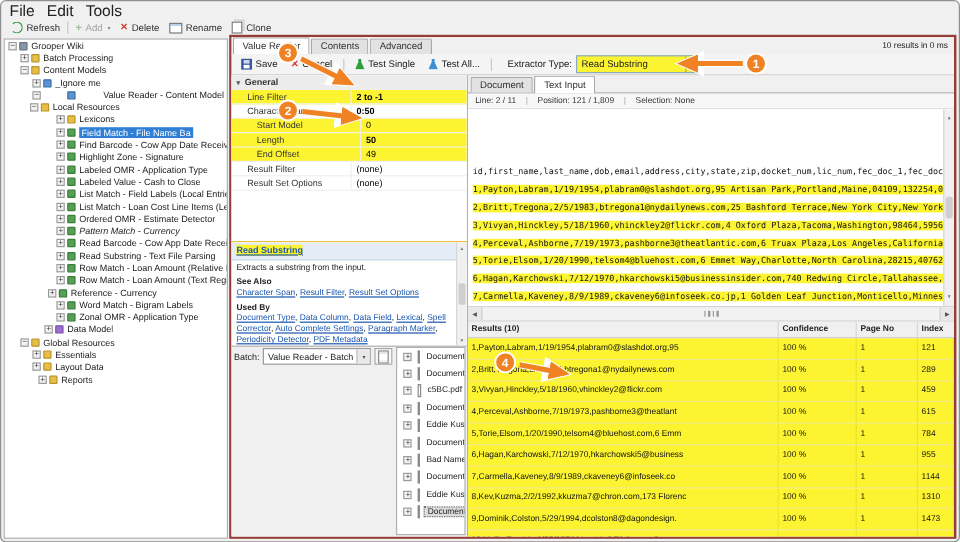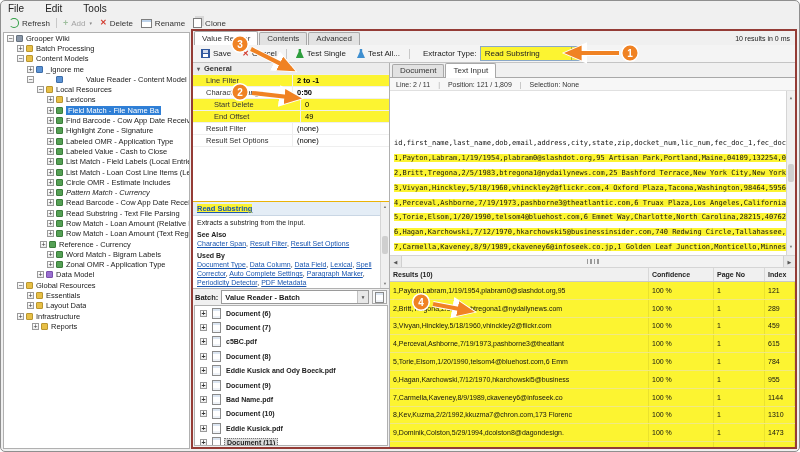--- a/index.html
+++ b/index.html
@@ -2,21 +2,21 @@
 <html><head>
 <meta charset="utf-8">
 <style>
   html,body{margin:0;padding:0;width:800px;height:452px;overflow:hidden;background:#fff;
     font-family:"Liberation Sans",sans-serif;cursor:default;}
   .window{position:absolute;left:0;top:0;width:798px;height:450px;border:1px solid #8f8f8f;
     border-radius:5px;background:#f0f0f0;overflow:hidden;}
 
   
   .menubar{position:absolute;left:0;top:0;right:0;height:14px;display:flex;align-items:center;
-    gap:21px;padding-left:7px;font-size:10px;color:#222;}
+    gap:10px;padding-left:7px;font-size:13px;color:#222;}
   .toolbar{position:absolute;left:0;top:14px;right:0;height:16px;display:flex;align-items:center;
     font-size:8px;color:#333;padding-left:4px;}
   .tbtn{display:flex;align-items:center;gap:3px;padding:1px 4px;}
   .tbtn.disabled{color:#a3a3a3;}
   .tsep{width:1px;height:10px;background:#c8c8c8;margin:0 2px;}
   .dd{font-size:5px;color:#888;margin-left:1px;}
   .icon{display:inline-block;flex:none;}
   .i-refresh{width:8px;height:8px;border:1.6px solid #2f9e44;border-radius:50%;border-left-color:transparent;}
   .i-add{color:#9fbf9f;font-weight:bold;font-size:9px;line-height:8px;}
   .i-del{color:#d23b2f;font-weight:bold;font-size:8px;line-height:8px;}
@@ -82,21 +82,21 @@
     position:relative;padding:0 12px 0 4px;color:#222;line-height:9px;overflow:hidden;}
   .desc-titlebar{background:#e4edf6;margin:0 -12px 2px -4px;padding:2px 4px;border-bottom:1px solid #c9d6e4;}
   .desc-title{font-size:7.5px;font-weight:bold;color:#1a56b0;text-decoration:underline;background:#fcf431;}
   .desc-head{font-weight:bold;margin-top:3px;}
   .link{color:#1a56b0;text-decoration:underline;}
   .vscroll{position:absolute;right:0;top:0;bottom:0;width:8px;background:#f0f0f0;border-left:1px solid #d5d5d5;
     display:flex;flex-direction:column;align-items:center;justify-content:space-between;font-size:4px;color:#777;}
   .vthumb{width:6px;height:18px;background:#cfcfcf;border-radius:2px;}
 
   
-  .batch{flex:1;display:flex;flex-direction:column;background:#f0f0f0;min-height:0;font-weight:bold;}
+  .batch{flex:1;display:flex;flex-direction:row;background:#f0f0f0;min-height:0;}
   .batch-head{height:14px;flex:none;display:flex;align-items:center;gap:3px;padding:1px 2px;font-size:7.5px;color:#222;}
   .batch-combo{flex:1;height:12px;background:#fff;border:1px solid #9a9a9a;display:flex;align-items:stretch;font-size:7.5px;}
   .batch-combo .val{flex:1;padding:0 3px;display:flex;align-items:center;overflow:hidden;white-space:nowrap;}
   .batch-combo .arr{width:10px;border-left:1px solid #c0c0c0;display:flex;align-items:center;justify-content:center;
     font-size:5px;color:#555;background:#e8e8e8;}
   .batch-tool{width:13px;height:12px;flex:none;border:1px solid #aaa;background:#f8f8f8;display:flex;
     align-items:center;justify-content:center;}
   .i-page{width:7px;height:9px;background:#fff;border:1px solid #8a8a8a;
     box-shadow:inset 0 2px 0 #dce6f2, inset 0 -2px 0 #eef2f7;}
   .batch-tree{flex:1;margin:0 1px 1px;background:#fff;border:1px solid #b0b0b0;overflow:hidden;font-size:7px;color:#222;}
@@ -195,21 +195,21 @@
       <div class="trow" style="padding-left: 23px;">
         <span class="texp">+</span>
         <span class="ticon ticon-model"></span>
         <span class="tlabel">_Ignore me</span>
       </div>
       <div class="trow" style="padding-left: 23px; gap: 20px;">
         <span class="texp">−</span>
         <span class="ticon ticon-model"></span>
         <span class="tlabel">Value Reader - Content Model</span>
       </div>
-      <div class="trow" style="padding-left: 33px;">
+      <div class="trow" style="padding-left: 21px;">
         <span class="texp">−</span>
         <span class="ticon ticon-folder"></span>
         <span class="tlabel">Local Resources</span>
       </div>
       <div class="trow" style="padding-left: 43px;">
         <span class="texp">+</span>
         <span class="ticon ticon-folder"></span>
         <span class="tlabel">Lexicons</span>
       </div>
       <div class="trow selected" style="padding-left: 43px;">
@@ -243,21 +243,21 @@
         <span class="tlabel">List Match - Field Labels (Local Entries List)</span>
       </div>
       <div class="trow" style="padding-left: 43px;">
         <span class="texp">+</span>
         <span class="ticon ticon-extractor"></span>
         <span class="tlabel">List Match - Loan Cost Line Items (Lexicon Li</span>
       </div>
       <div class="trow" style="padding-left: 43px;">
         <span class="texp">+</span>
         <span class="ticon ticon-extractor"></span>
-        <span class="tlabel">Circle OMR - Estimate Includes</span>
+        <span class="tlabel">Ordered OMR - Estimate Detector</span>
       </div>
       <div class="trow" style="padding-left: 43px; font-style: italic;">
         <span class="texp">+</span>
         <span class="ticon ticon-extractor"></span>
         <span class="tlabel">Pattern Match - Currency</span>
       </div>
       <div class="trow" style="padding-left: 43px;">
         <span class="texp">+</span>
         <span class="ticon ticon-extractor"></span>
         <span class="tlabel">Read Barcode - Cow App Date Received</span>
@@ -304,25 +304,20 @@
       </div>
       <div class="trow" style="padding-left: 23px;">
         <span class="texp">+</span>
         <span class="ticon ticon-folder"></span>
         <span class="tlabel">Essentials</span>
       </div>
       <div class="trow" style="padding-left: 23px;">
         <span class="texp">+</span>
         <span class="ticon ticon-folder"></span>
         <span class="tlabel">Layout Data</span>
-      </div>
-      <div class="trow" style="padding-left: 13px;">
-        <span class="texp">+</span>
-        <span class="ticon ticon-folder"></span>
-        <span class="tlabel">Infrastructure</span>
       </div>
       <div class="trow" style="padding-left: 28px;">
         <span class="texp">+</span>
         <span class="ticon ticon-folder"></span>
         <span class="tlabel">Reports</span>
       </div>
     </div>
 
   <div class="editor">
 
@@ -369,22 +364,26 @@
             </div>
             <div class="prow hl">
               <span class="plabel">Line Filter</span>
               <span class="pval bold">2 to -1</span>
             </div>
             <div class="prow">
               <span class="plabel">Character Range</span>
               <span class="pval bold">0:50</span>
             </div>
             <div class="prow hl">
-              <span class="plabel indent">Start Delete</span>
+              <span class="plabel indent">Start Model</span>
               <span class="pval">0</span>
+            </div>
+            <div class="prow hl">
+              <span class="plabel indent">Length</span>
+              <span class="pval bold">50</span>
             </div>
             <div class="prow hl">
               <span class="plabel indent">End Offset</span>
               <span class="pval">49</span>
             </div>
             <div class="prow">
               <span class="plabel">Result Filter</span>
               <span class="pval">(none)</span>
             </div>
             <div class="prow">

